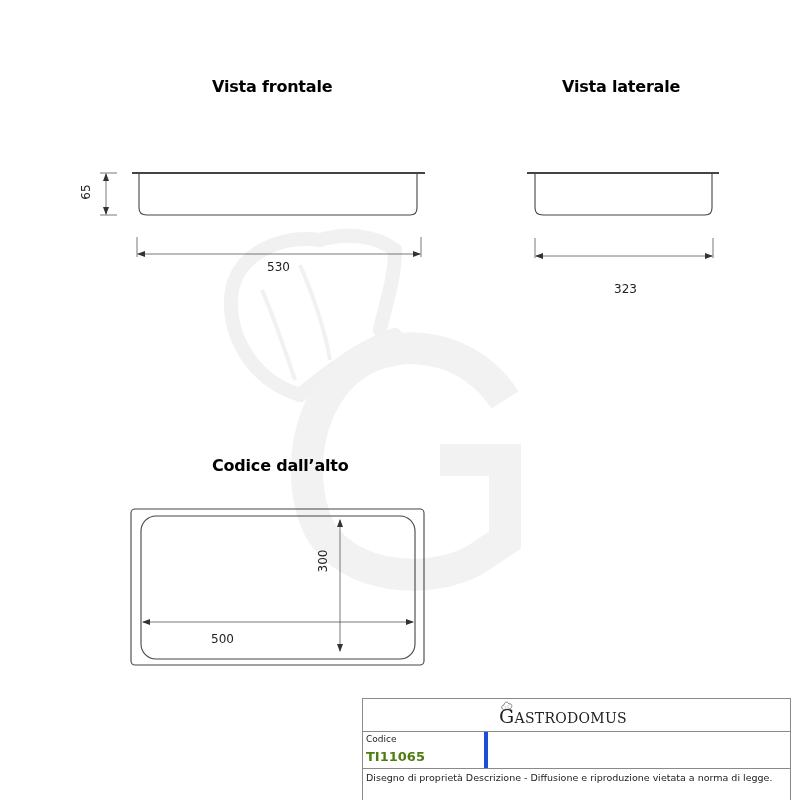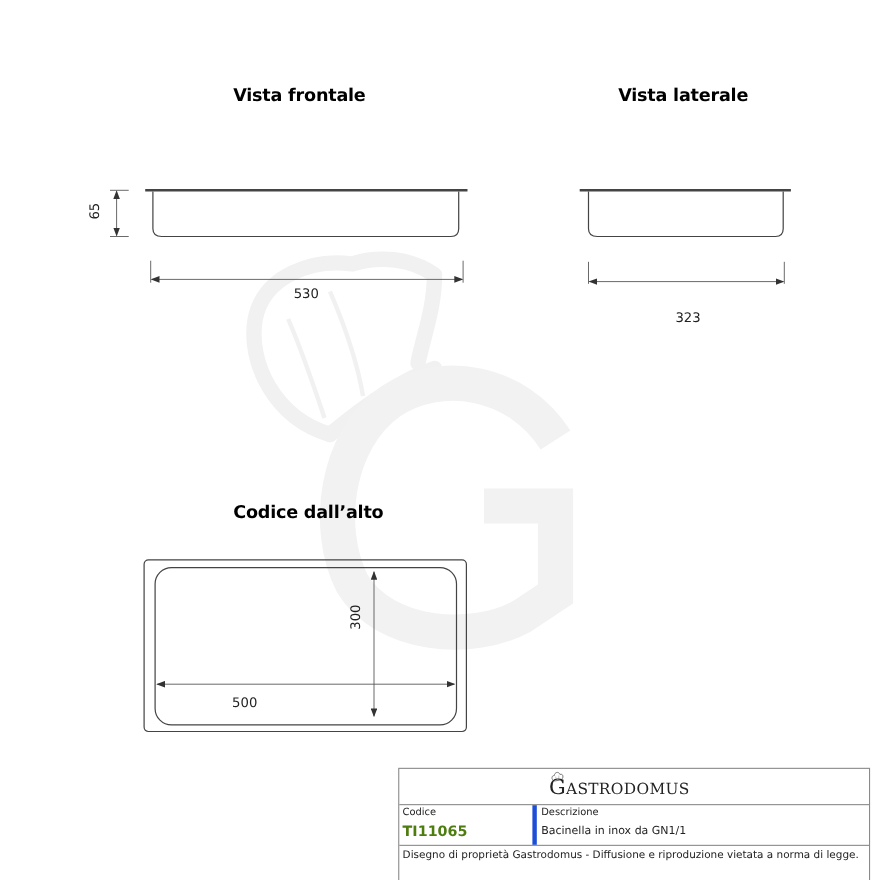--- a/index.html
+++ b/index.html
@@ -97,21 +97,17 @@
     </svg>
     <div class="tb-logo">
       <span class="big">G</span><span>ASTRODOMUS</span>
     </div>
   </div>
   <div class="tb-mid-row">
     <div class="tb-code-cell">
       <div class="tb-small-label">Codice</div>
       <div class="tb-code">TI11065</div>
     </div>
-    <div class="tb-desc-cell">
-      <div class="tb-small-label" style="left:4px;">Descrizione</div>
-      <div class="tb-desc">Bacinella in inox da GN1/1</div>
-    </div>
   </div>
   <div class="tb-foot-row">
-    <div class="tb-foot">Disegno di proprietà Gastrodomus -  Diffusione e riproduzione vietata a norma di legge.</div>
+    <div class="tb-foot">Disegno di proprietà Descrizione -  Diffusione e riproduzione vietata a norma di legge.</div>
   </div>
 </div>
 
 </body></html>

